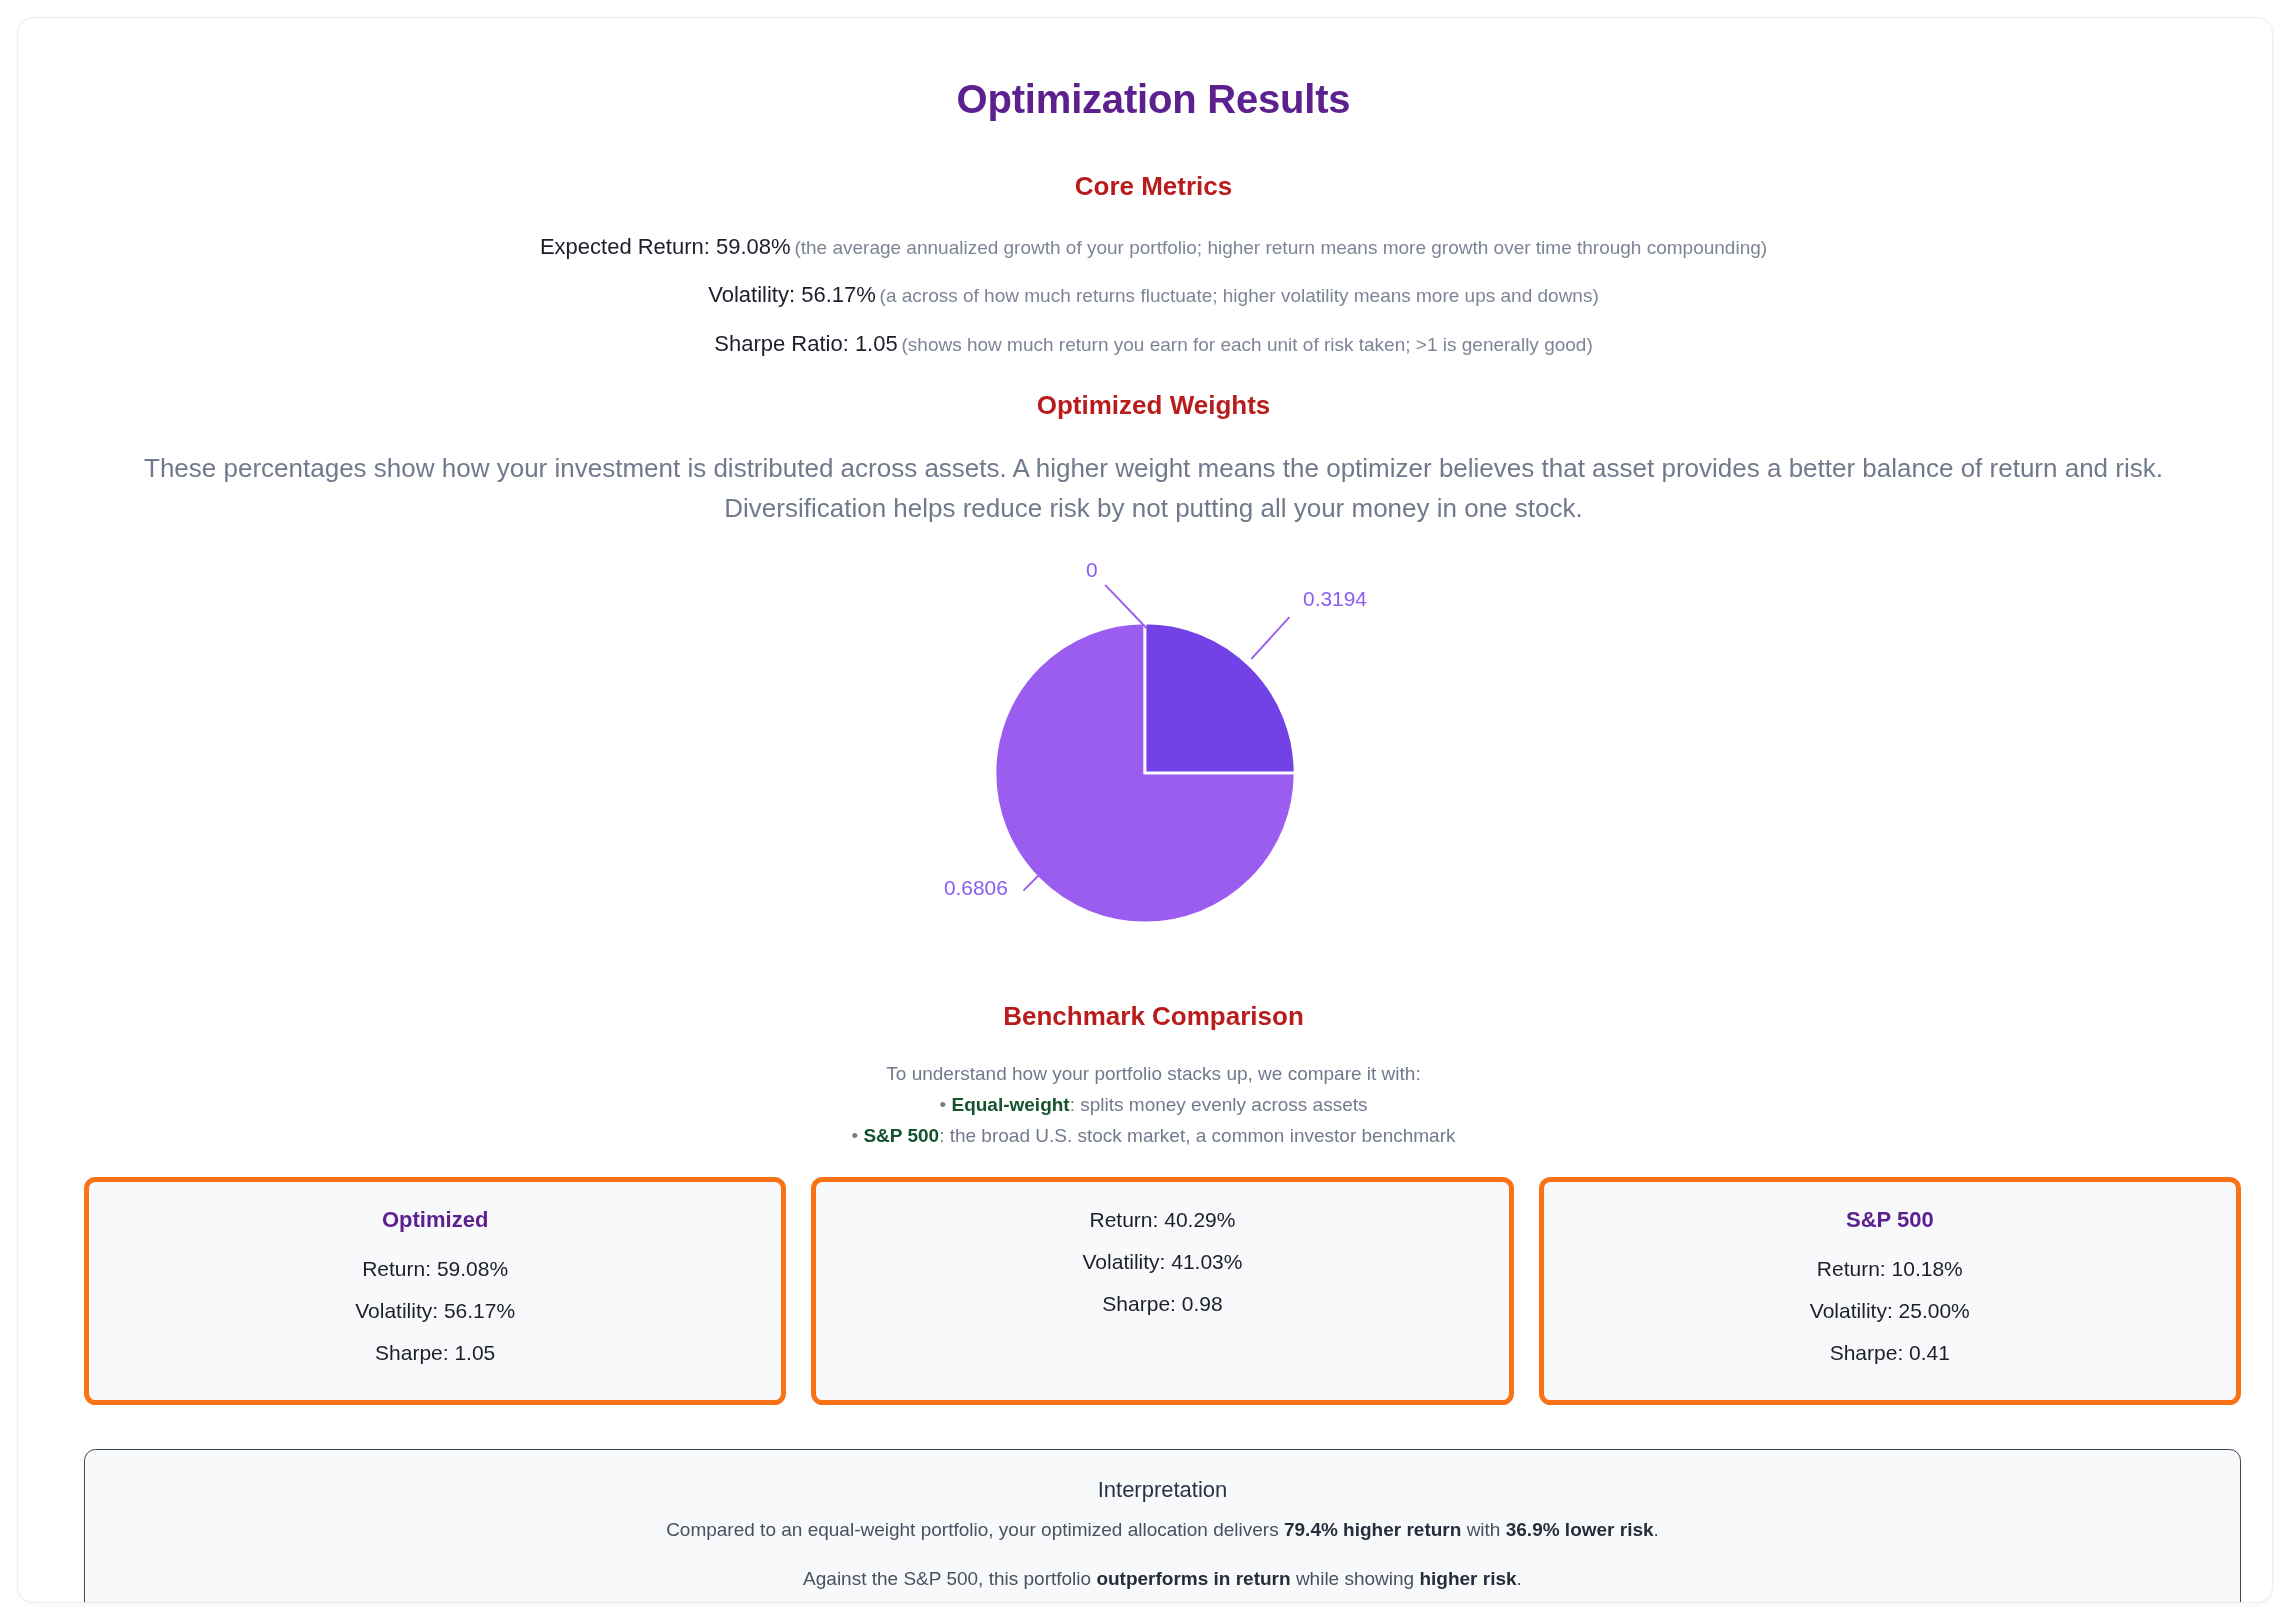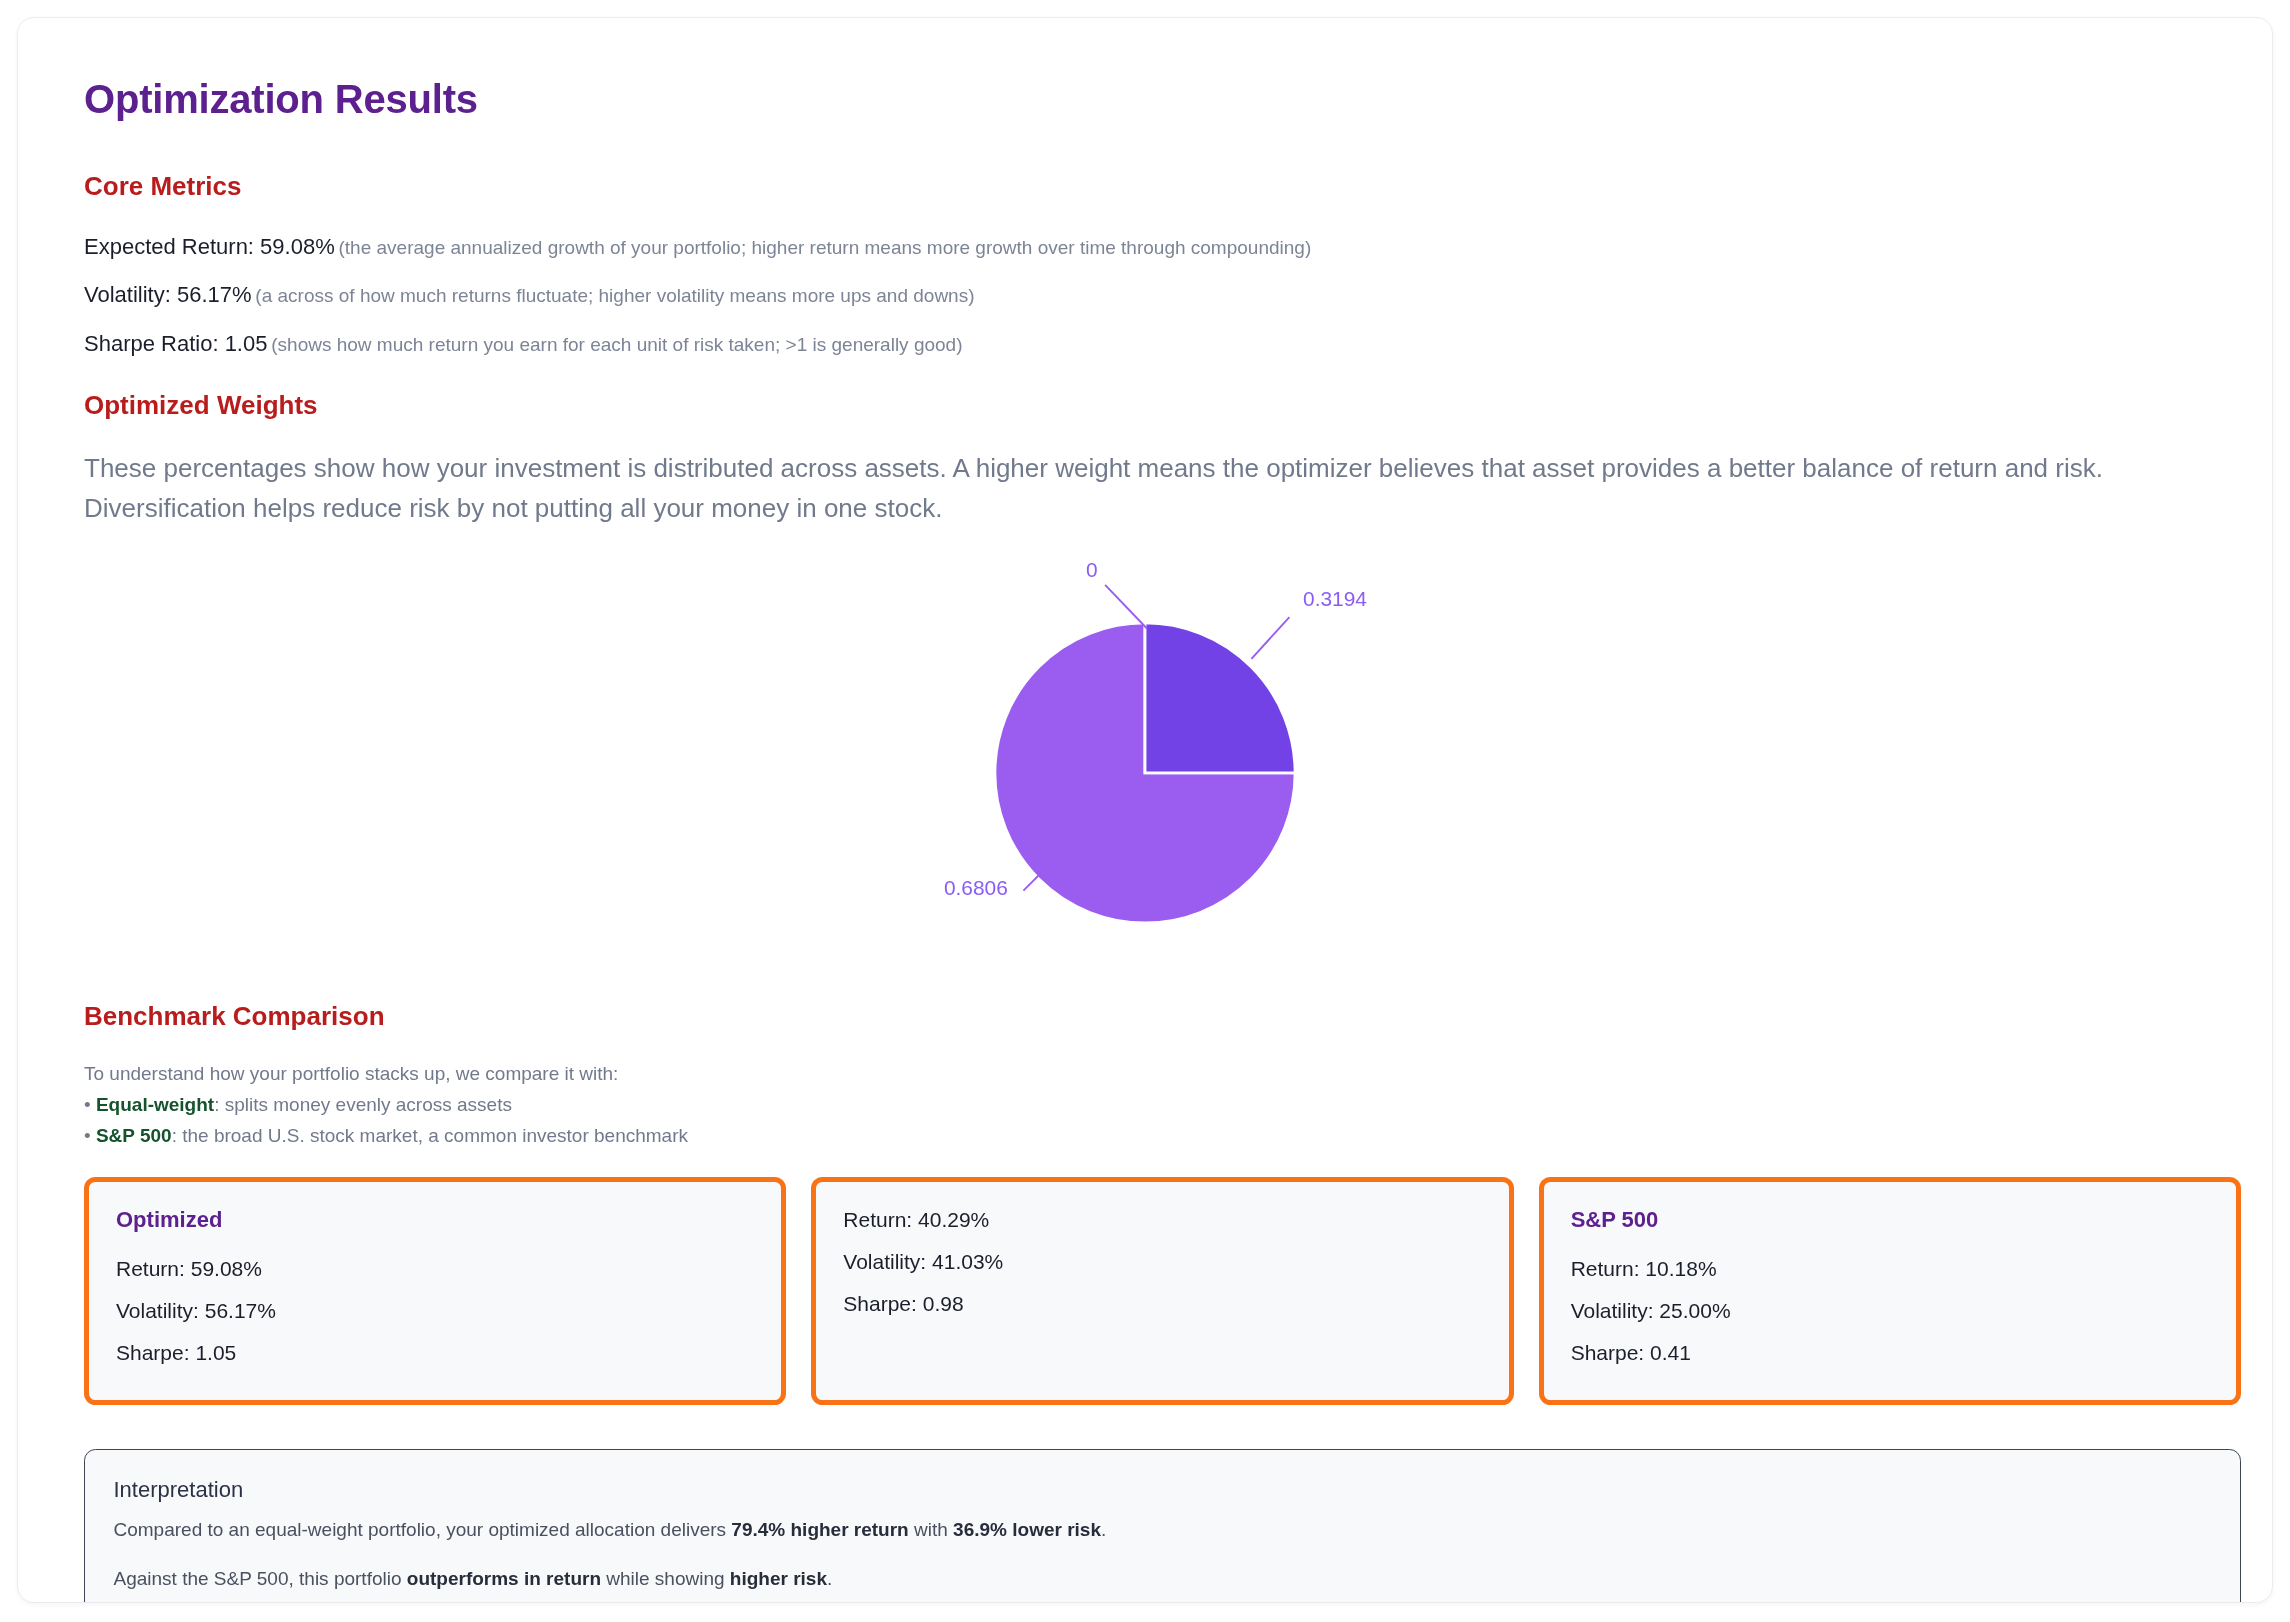--- a/index.html
+++ b/index.html
@@ -21,20 +21,21 @@
     left: 17px;
     top: 17px;
     width: 2256px;
     height: 1586px;
     background: #ffffff;
     border: 1px solid #ececf0;
     border-radius: 17px;
     box-shadow: 0 1.9px 5.7px rgba(17,24,39,0.045);
     padding: 42px 49px 0 49px;
     overflow: hidden;
+    text-align: center;
   }
 
   .page-title {
     color: #5d208f;
     font-size: 40px;
     font-weight: bold;
     letter-spacing: -0.2px;
     margin: 17px 0 0 17px;
   }
 

